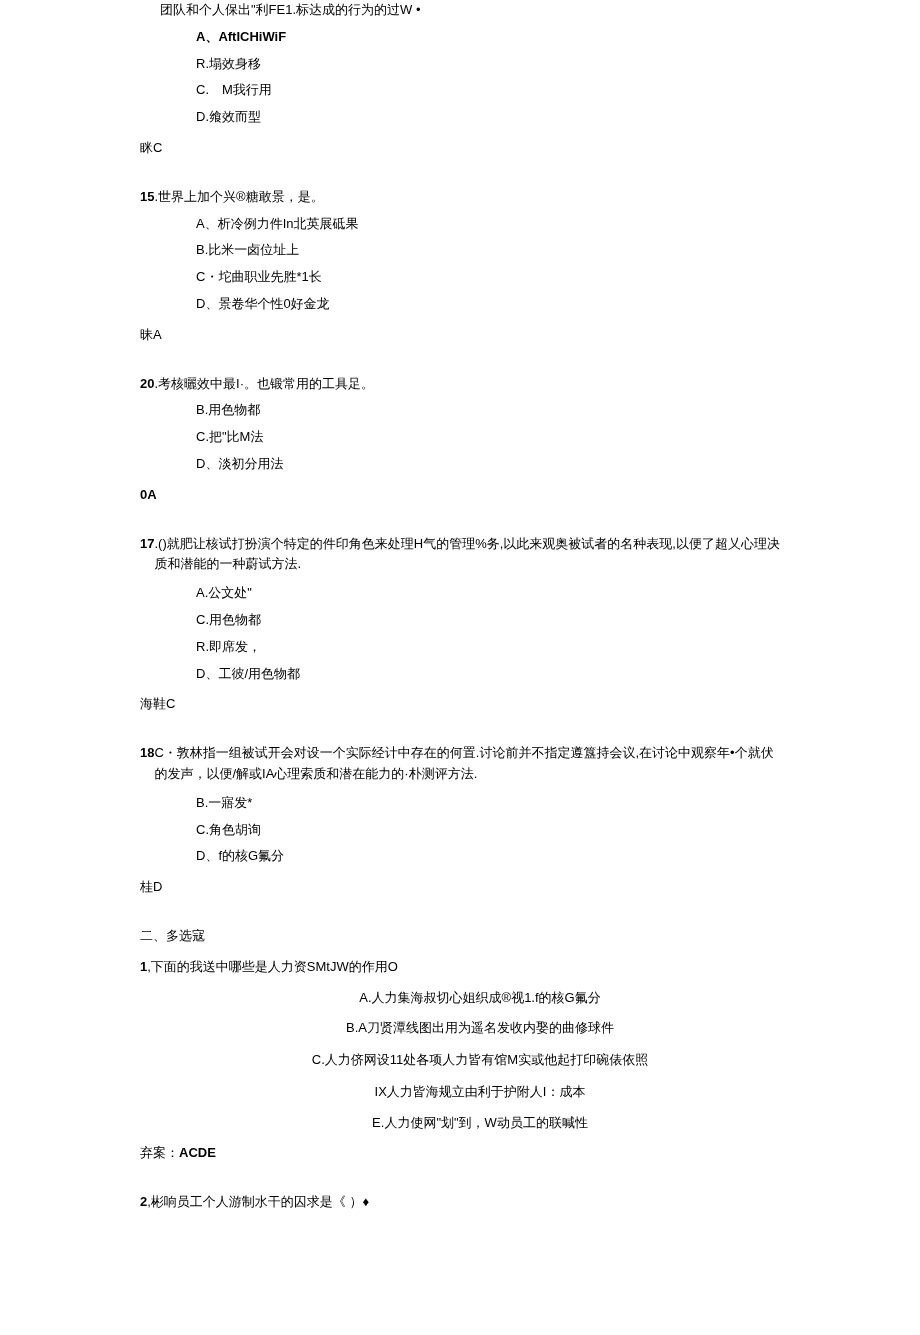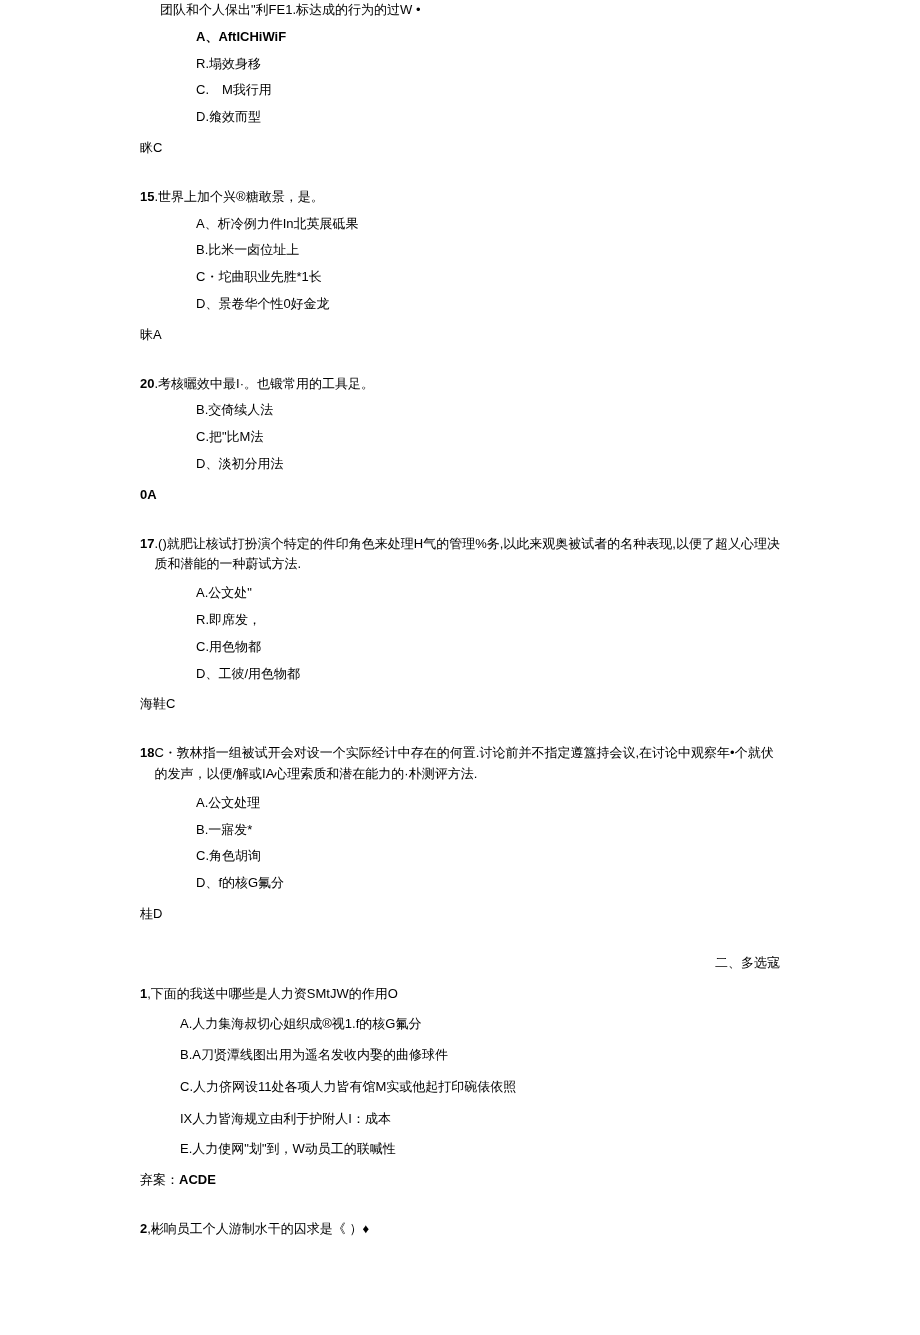--- a/index.html
+++ b/index.html
@@ -9,21 +9,21 @@
     background: #fff;
     margin: 0;
     padding: 0 140px 40px 140px;
     line-height: 1.6;
   }
   .block { margin-bottom: 4px; }
   .stem-first { margin-left: 20px; }
   .options { margin-left: 56px; }
   .option { margin: 6px 0; }
   .answer { margin-top: 10px; margin-bottom: 28px; }
-  .section-title { margin-top: 16px; margin-bottom: 10px; text-align: right; }
+  .section-title { margin-top: 16px; margin-bottom: 10px; }
   .bold { font-weight: bold; }
   .q-row { display: flex; }
   .q-text { flex: 1 1 auto; }
 </style>
 </head>
 <body>
 
 <div class="stem-first block">团队和个人保出"利FE1.标达成的行为的过W •</div>
 <div class="options">
   <div class="option bold"><span>A、AftICHiWiF</span></div>
@@ -43,57 +43,56 @@
   <div class="option"><span>C・坨曲职业先胜*1长</span></div>
   <div class="option"><span>D、景卷华个性0好金龙</span></div>
 </div>
 <div class="answer">昧A</div>
 
 <div class="q-row">
   <span class="bold">20</span>
   <span> .考核曬效中最I·。也锻常用的工具足。</span>
 </div>
 <div class="options">
-  <div class="option"><span>B.交倚续人法</span></div>
+  <div class="option"><span>B.用色物都</span></div>
   <div class="option"><span>C.把"比M法</span></div>
   <div class="option"><span>D、淡初分用法</span></div>
 </div>
 <div class="answer bold">0A</div>
 
 <div class="q-row">
   <span class="bold">17</span>
   <span class="q-text"> .()就肥让核试打扮演个特定的件印角色来处理H气的管理%务,以此来观奥被试者的名种表现,以便了超乂心理决质和潜能的一种蔚试方法.</span>
 </div>
 <div class="options" style="margin-top:8px;">
   <div class="option"><span>A.公文处"</span></div>
+  <div class="option"><span>C.用色物都</span></div>
   <div class="option"><span>R.即席发，</span></div>
-  <div class="option"><span>C.用色物都</span></div>
   <div class="option"><span>D、工彼/用色物都</span></div>
 </div>
 <div class="answer">海鞋C</div>
 
 <div class="q-row">
   <span class="bold">18</span>
   <span class="q-text"> C・敦林指一组被试开会对设一个实际经计中存在的何置.讨论前并不指定遵簋持会议,在讨论中观察年•个就伏的发声，以便/解或IA心理索质和潜在能力的·朴测评方法.</span>
 </div>
 <div class="options" style="margin-top:8px;">
-  <div class="option"><span>A.公文处理</span></div>
   <div class="option"><span>B.一寤发*</span></div>
   <div class="option"><span>C.角色胡询</span></div>
   <div class="option"><span>D、f的核G氟分</span></div>
 </div>
 <div class="answer">桂D</div>
 
 <div class="section-title">二、多选寇</div>
 
 <div class="q-row">
   <span class="bold">1</span>
   <span>,下面的我送中哪些是人力资SMtJW的作用O</span>
 </div>
-<div class="options" style="margin-left:40px;">
+<div class="options" style="margin-left:40px;text-align:center;">
   <div class="option" style="margin:10px 0;"><span>A.人力集海叔切心姐织成®视1.f的核G氟分</span></div>
   <div class="option" style="margin:10px 0;"><span>B.A刀贤潭线图出用为遥名发收内娶的曲修球件</span></div>
   <div class="option" style="margin:11px 0;"><span>C.人力侪网设11处各项人力皆有馆M实或他起打印碗俵依照</span></div>
   <div class="option" style="margin:10px 0;"><span>IX人力皆海规立由利于护附人I：成本</span></div>
   <div class="option" style="margin:10px 0;"><span>E.人力使网"划"到，W动员工的联喊性</span></div>
 </div>
 <div class="answer">
   <span>弃案：</span><span class="bold">ACDE</span>
 </div>
 

